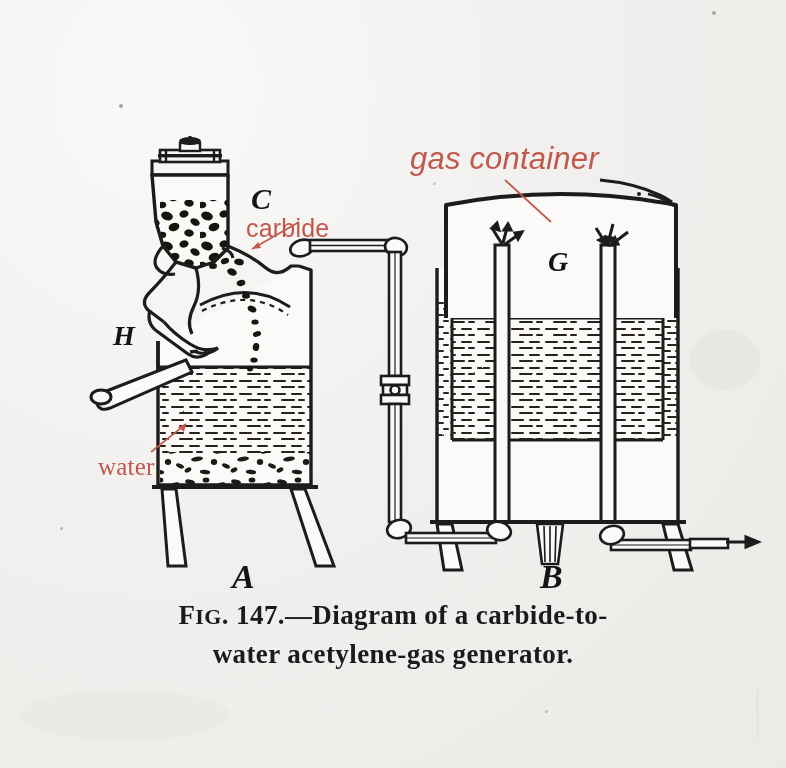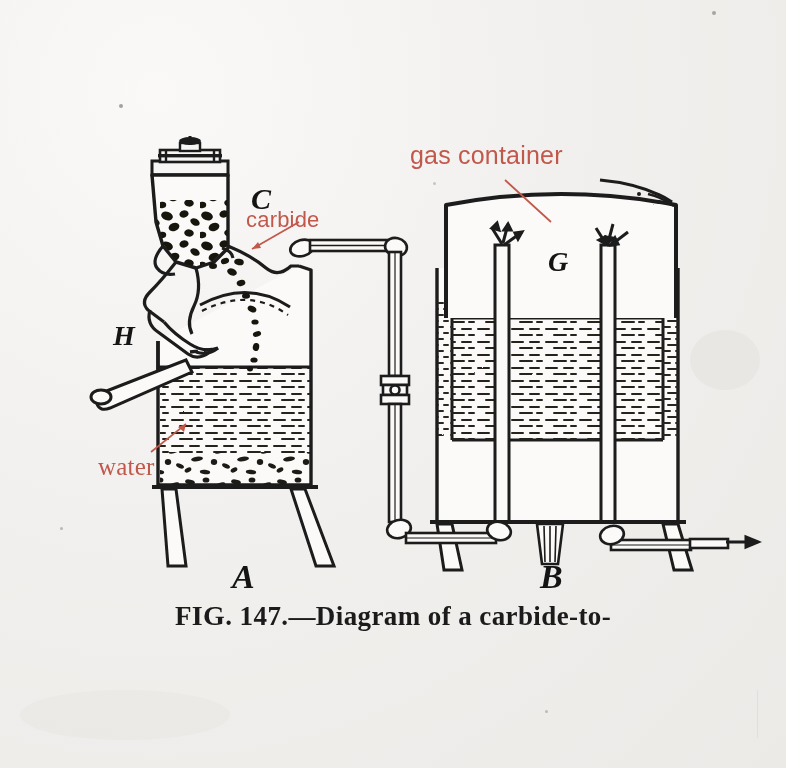--- a/index.html
+++ b/index.html
@@ -25,21 +25,21 @@
     position:absolute;
     left:0;right:0;
     text-align:center;
     color:#1b1b1b;
     font-family:"Liberation Serif", serif;
     font-weight:700;
     letter-spacing:.4px;
   }
   #cap1{top:600px;font-size:27px;}
   #cap2{top:639px;font-size:27px;}
-  #cap1 .sc{font-size:28px;}
+  #cap1 .sc{font-size:22px;}
 
   .ital{
     position:absolute;
     font-family:"Liberation Serif", serif;
     font-style:italic;font-weight:700;
     color:#141414;
   }
   .red{
     position:absolute;
     font-family:"Liberation Sans", sans-serif;
@@ -311,31 +311,32 @@
     <g fill="#c1584b" stroke="none">
       <path d="M252 249 l9 -1 l-3 -6 z"></path>
       <path d="M186 424 l-8 3 l6 5 z"></path>
     </g>
 
     </g>
   </svg>
 
   <div class="ital" style="left:251px;top:182px;font-size:30px;">C</div>
 
-  <div class="red" style="left:246px;top:207px;font-size:22px;">carbide</div>
+  <div class="red" style="left:246px;top:214px;font-size:25px;">carbide</div>
 
   <div class="ital" style="left:113px;top:320px;font-size:28px;">H</div>
 
   <div class="red" style="left:98px;top:453px;font-size:25px;font-family:Liberation Serif, serif;">water</div>
 
-  <div class="red" style="left:410px;top:141px;font-size:25px;">gas container</div>
+  <div class="red" style="left:410px;top:141px;font-size:31px;font-style:italic;">gas container</div>
 
   <div class="ital" style="left:548px;top:246px;font-size:28px;">G</div>
 
   <div class="ital" style="left:232px;top:558px;font-size:34px;">A</div>
 
   <div class="ital" style="left:540px;top:558px;font-size:34px;">B</div>
 
   <div class="cap" id="cap1">
     <span>F</span><span class="sc">IG</span><span>. 147.—Diagram of a carbide-to-</span>
   </div>
+  <div class="cap" id="cap2">water acetylene-gas generator.</div>
 
 </div>
 
 </body></html>

